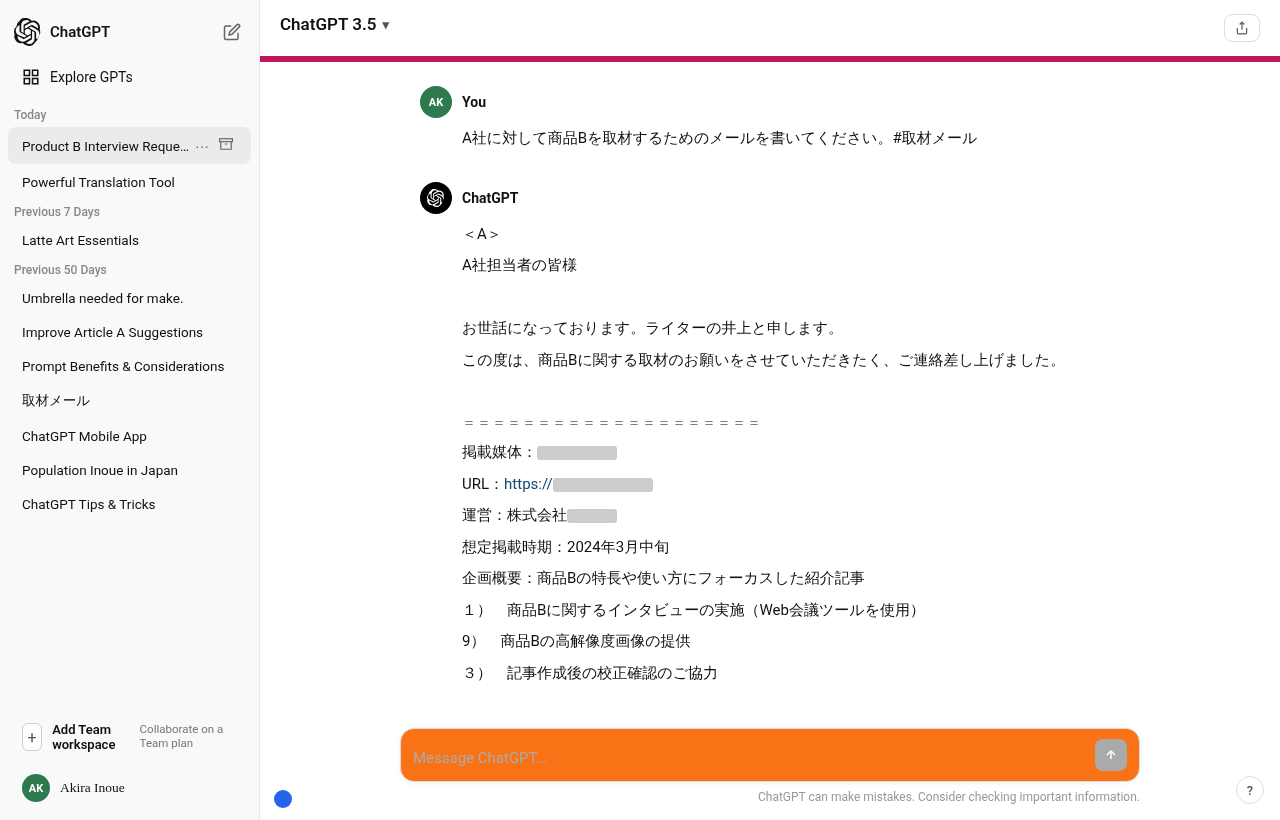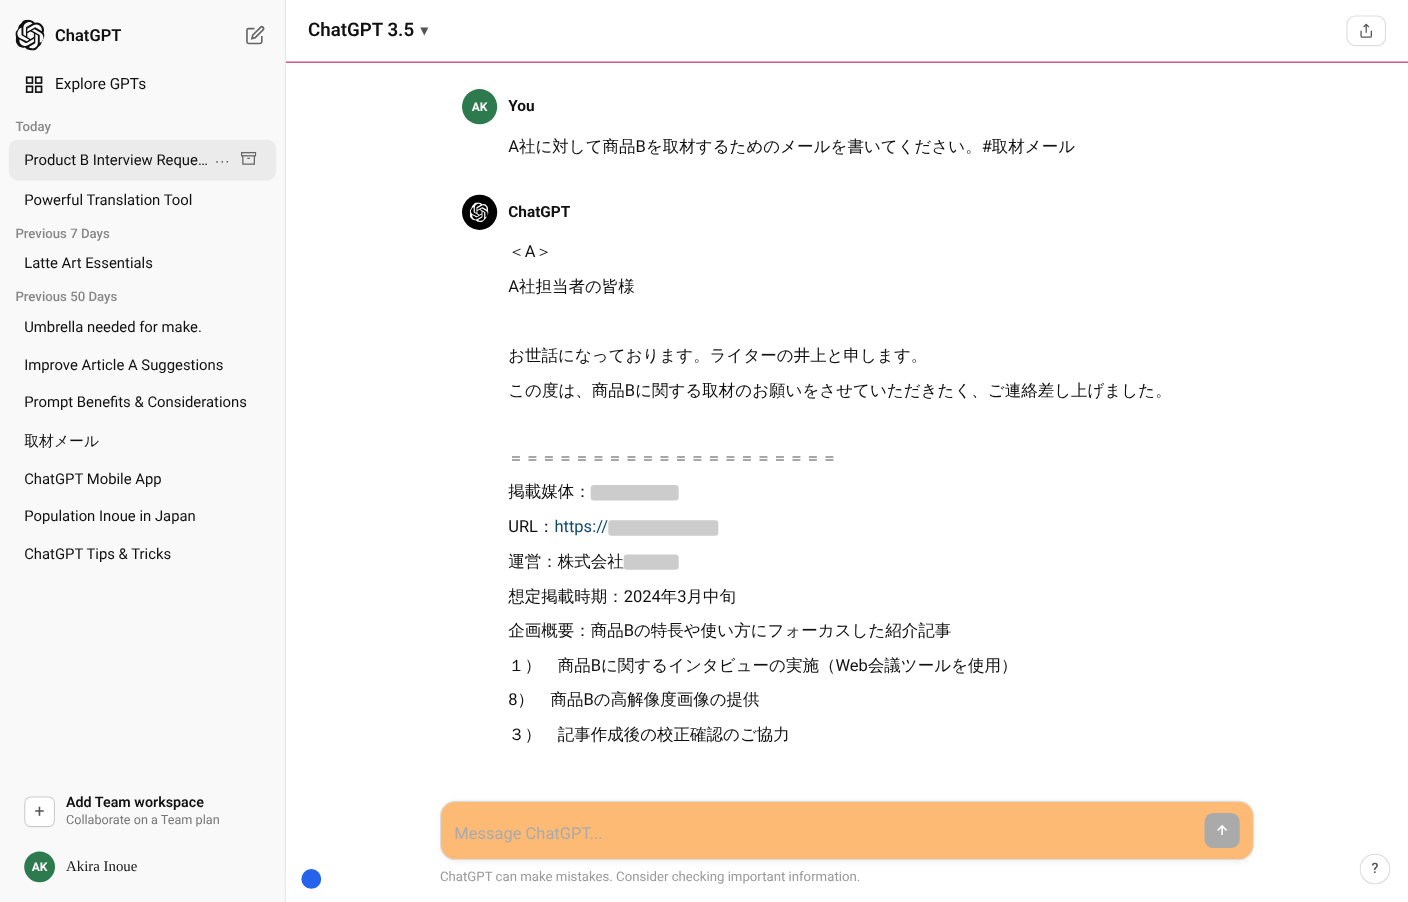--- a/index.html
+++ b/index.html
@@ -134,21 +134,21 @@
       background: #fff;
       border: 1.5px solid #ccc;
       border-radius: 6px;
       display: flex;
       align-items: center;
       justify-content: center;
       font-size: 16px;
       color: #555;
     }
 
-    .add-team-text { display: flex; flex-direction: column; }
+    .add-team-text { display: flex; flex-direction: row; }
     .add-team-title { font-size: 13px; font-weight: 600; color: #111; }
     .add-team-sub { font-size: 11.5px; color: #777; }
 
     .sidebar-user {
       display: flex;
       align-items: center;
       gap: 10px;
       padding: 10px 14px;
       cursor: pointer;
       border-radius: 8px;
@@ -175,24 +175,24 @@
     #main {
       flex: 1;
       display: flex;
       flex-direction: column;
       height: 100%;
       background: #fff;
     }
 
     .main-header {
       display: flex;
-      align-items: center;
+      align-items: flex-start;
       justify-content: space-between;
       padding: 14px 20px;
-      border-bottom: 1px solid #be185d;
+      border-bottom: 6px solid #be185d;
       flex-shrink: 0;
     }
 
     .model-selector {
       display: flex;
       align-items: center;
       gap: 6px;
       font-size: 17px;
       font-weight: 600;
       color: #111;
@@ -302,21 +302,21 @@
 
     .input-box {
       max-width: 740px;
       margin: 0 auto;
       border: 1px solid #ddd;
       border-radius: 14px;
       display: flex;
       align-items: flex-end;
       padding: 10px 12px;
       gap: 8px;
-      background: #fdba74;
+      background: #f97316;
       box-shadow: 0 1px 6px rgba(0,0,0,0.05);
     }
 
     .chat-input {
       flex: 1;
       border: none;
       outline: none;
       font-size: 15px;
       color: #111;
       resize: none;
@@ -336,21 +336,21 @@
       border: none;
       border-radius: 8px;
       cursor: pointer;
       display: flex;
       align-items: center;
       justify-content: center;
       flex-shrink: 0;
     }
 
     .disclaimer {
-      text-align: left;
+      text-align: right;
       font-size: 12px;
       color: #999;
       margin-top: 8px;
       max-width: 740px;
       margin: 8px auto 0;
     }
 
     
     .chat-area::-webkit-scrollbar { width: 6px; }
     .chat-area::-webkit-scrollbar-thumb { background: #ddd; border-radius: 3px; }
@@ -517,21 +517,21 @@
         <p>お世話になっております。ライターの井上と申します。</p>
         <p>この度は、商品Bに関する取材のお願いをさせていただきたく、ご連絡差し上げました。</p>
         <p>&nbsp;</p>
         <p class="divider-line">＝＝＝＝＝＝＝＝＝＝＝＝＝＝＝＝＝＝＝＝</p>
         <p>掲載媒体：<span class="redacted-bar" style="width:80px;"></span></p>
         <p>URL：<span class="url-link">https://<span class="redacted-bar" style="width:100px;"></span></span></p>
         <p>運営：株式会社<span class="redacted-bar" style="width:50px;"></span></p>
         <p>想定掲載時期：2024年3月中旬</p>
         <p>企画概要：商品Bの特長や使い方にフォーカスした紹介記事</p>
         <p>１）　商品Bに関するインタビューの実施（Web会議ツールを使用）</p>
-        <p>8）　商品Bの高解像度画像の提供</p>
+        <p>9）　商品Bの高解像度画像の提供</p>
         <p>３）　記事作成後の校正確認のご協力</p>
 
       </div>
     </div>
   </div>
 
   <div class="input-area">
     <div class="input-box">
       <textarea class="chat-input" rows="1" placeholder="Message ChatGPT..." style=""></textarea>
       <button class="send-btn">

